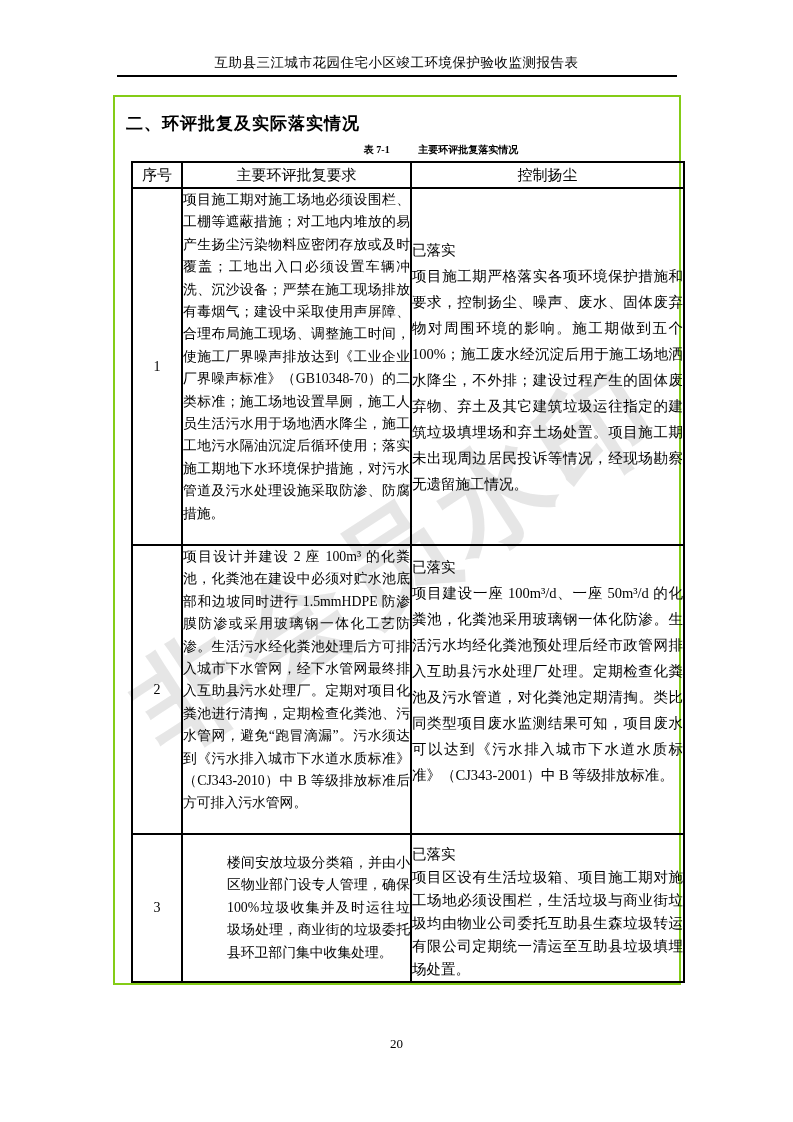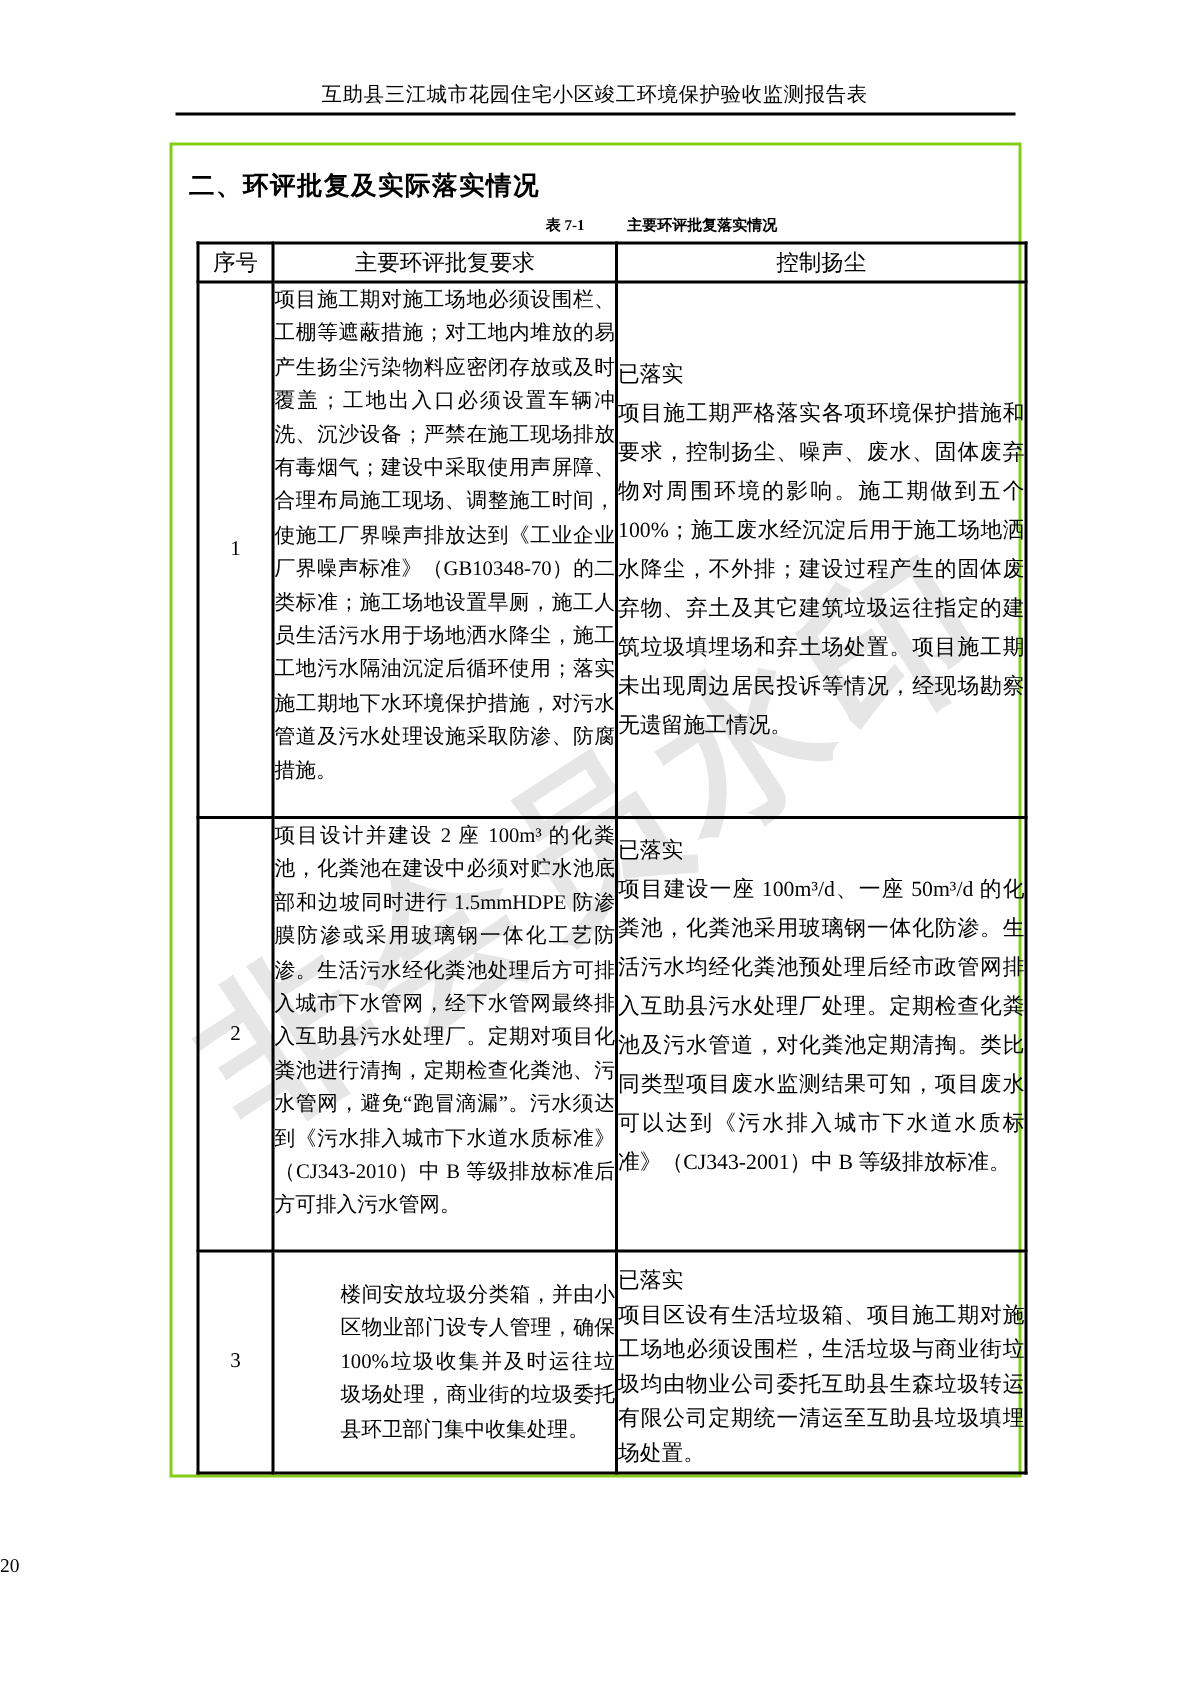--- a/index.html
+++ b/index.html
@@ -135,20 +135,21 @@
   tr.r1 { height: 357px; }
   tr.r2 { height: 289px; }
   tr.r3 { height: 146px; }
   tr.r3 .status-label, tr.r3 .status-detail { line-height: 23px; }
 
   .page-number {
     position: absolute;
     top: 1036px;
     left: 0;
     width: 100%;
+    text-align: center;
     font-size: 13px;
   }
 </style>
 </head>
 <body>
 
 <div class="page">
 
   <div class="doc-title">互助县三江城市花园住宅小区竣工环境保护验收监测报告表</div>
   <div class="header-rule"></div>

